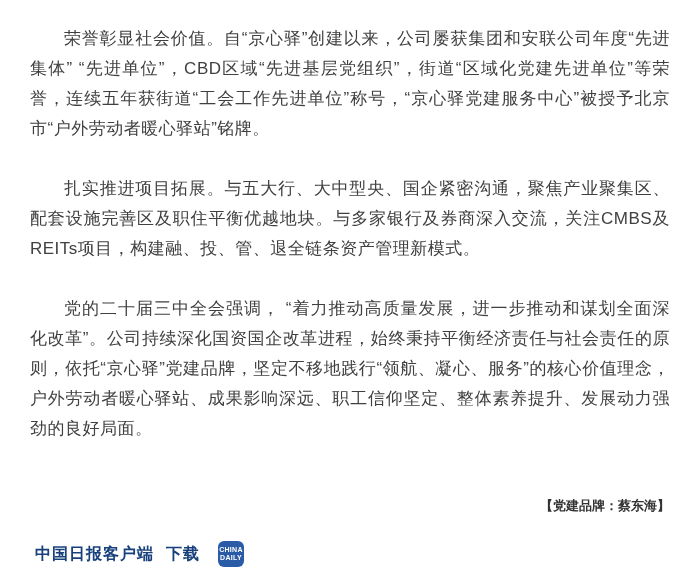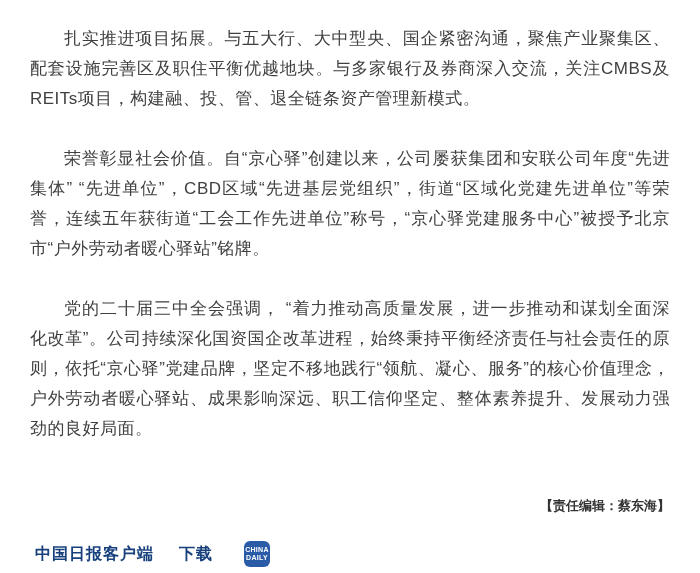--- a/index.html
+++ b/index.html
@@ -39,21 +39,21 @@
   .footer-bar {
     margin: 26px 17px 0 17px;
     padding: 0 0 6px 18px;
     border-bottom: 1px dotted #cfcfcf;
     display: flex;
     align-items: center;
   }
   .footer-link {
     display: flex;
     align-items: center;
-    gap: 25px;
+    gap: 12px;
     cursor: pointer;
     text-decoration: none;
   }
   .footer-label {
     font-size: 16px;
     font-weight: bold;
     color: #17407c;
     letter-spacing: 1px;
   }
   .cd-logo {
@@ -77,26 +77,26 @@
     letter-spacing: 0.3px;
     transform: scaleY(1.05);
   }
 </style>
 </head>
 <body>
 
 <div class="page">
 
   <div class="article-body">
+    <p>荣誉彰显社会价值。自“京心驿”创建以来，公司屡获集团和安联公司年度“先进集体” “先进单位”，CBD区域“先进基层党组织”，街道“区域化党建先进单位”等荣誉，连续五年获街道“工会工作先进单位”称号，“京心驿党建服务中心”被授予北京市“户外劳动者暖心驿站”铭牌。</p>
     <p>扎实推进项目拓展。与五大行、大中型央、国企紧密沟通，聚焦产业聚集区、配套设施完善区及职住平衡优越地块。与多家银行及券商深入交流，关注CMBS及REITs项目，构建融、投、管、退全链条资产管理新模式。</p>
-    <p>荣誉彰显社会价值。自“京心驿”创建以来，公司屡获集团和安联公司年度“先进集体” “先进单位”，CBD区域“先进基层党组织”，街道“区域化党建先进单位”等荣誉，连续五年获街道“工会工作先进单位”称号，“京心驿党建服务中心”被授予北京市“户外劳动者暖心驿站”铭牌。</p>
     <p>党的二十届三中全会强调， “着力推动高质量发展，进一步推动和谋划全面深化改革”。公司持续深化国资国企改革进程，始终秉持平衡经济责任与社会责任的原则，依托“京心驿”党建品牌，坚定不移地践行“领航、凝心、服务”的核心价值理念，户外劳动者暖心驿站、成果影响深远、职工信仰坚定、整体素养提升、发展动力强劲的良好局面。</p>
   </div>
 
-  <div class="editor-credit">【责任编辑：蔡东海】</div>
+  <div class="editor-credit">【党建品牌：蔡东海】</div>
 
   <div class="footer-bar">
     <div class="footer-link">
       <span class="footer-label">中国日报客户端</span>
       <span class="footer-label">下载</span>
       <span class="cd-logo">
         <span>CHINA</span>
         <span>DAILY</span>
       </span>
     </div>

